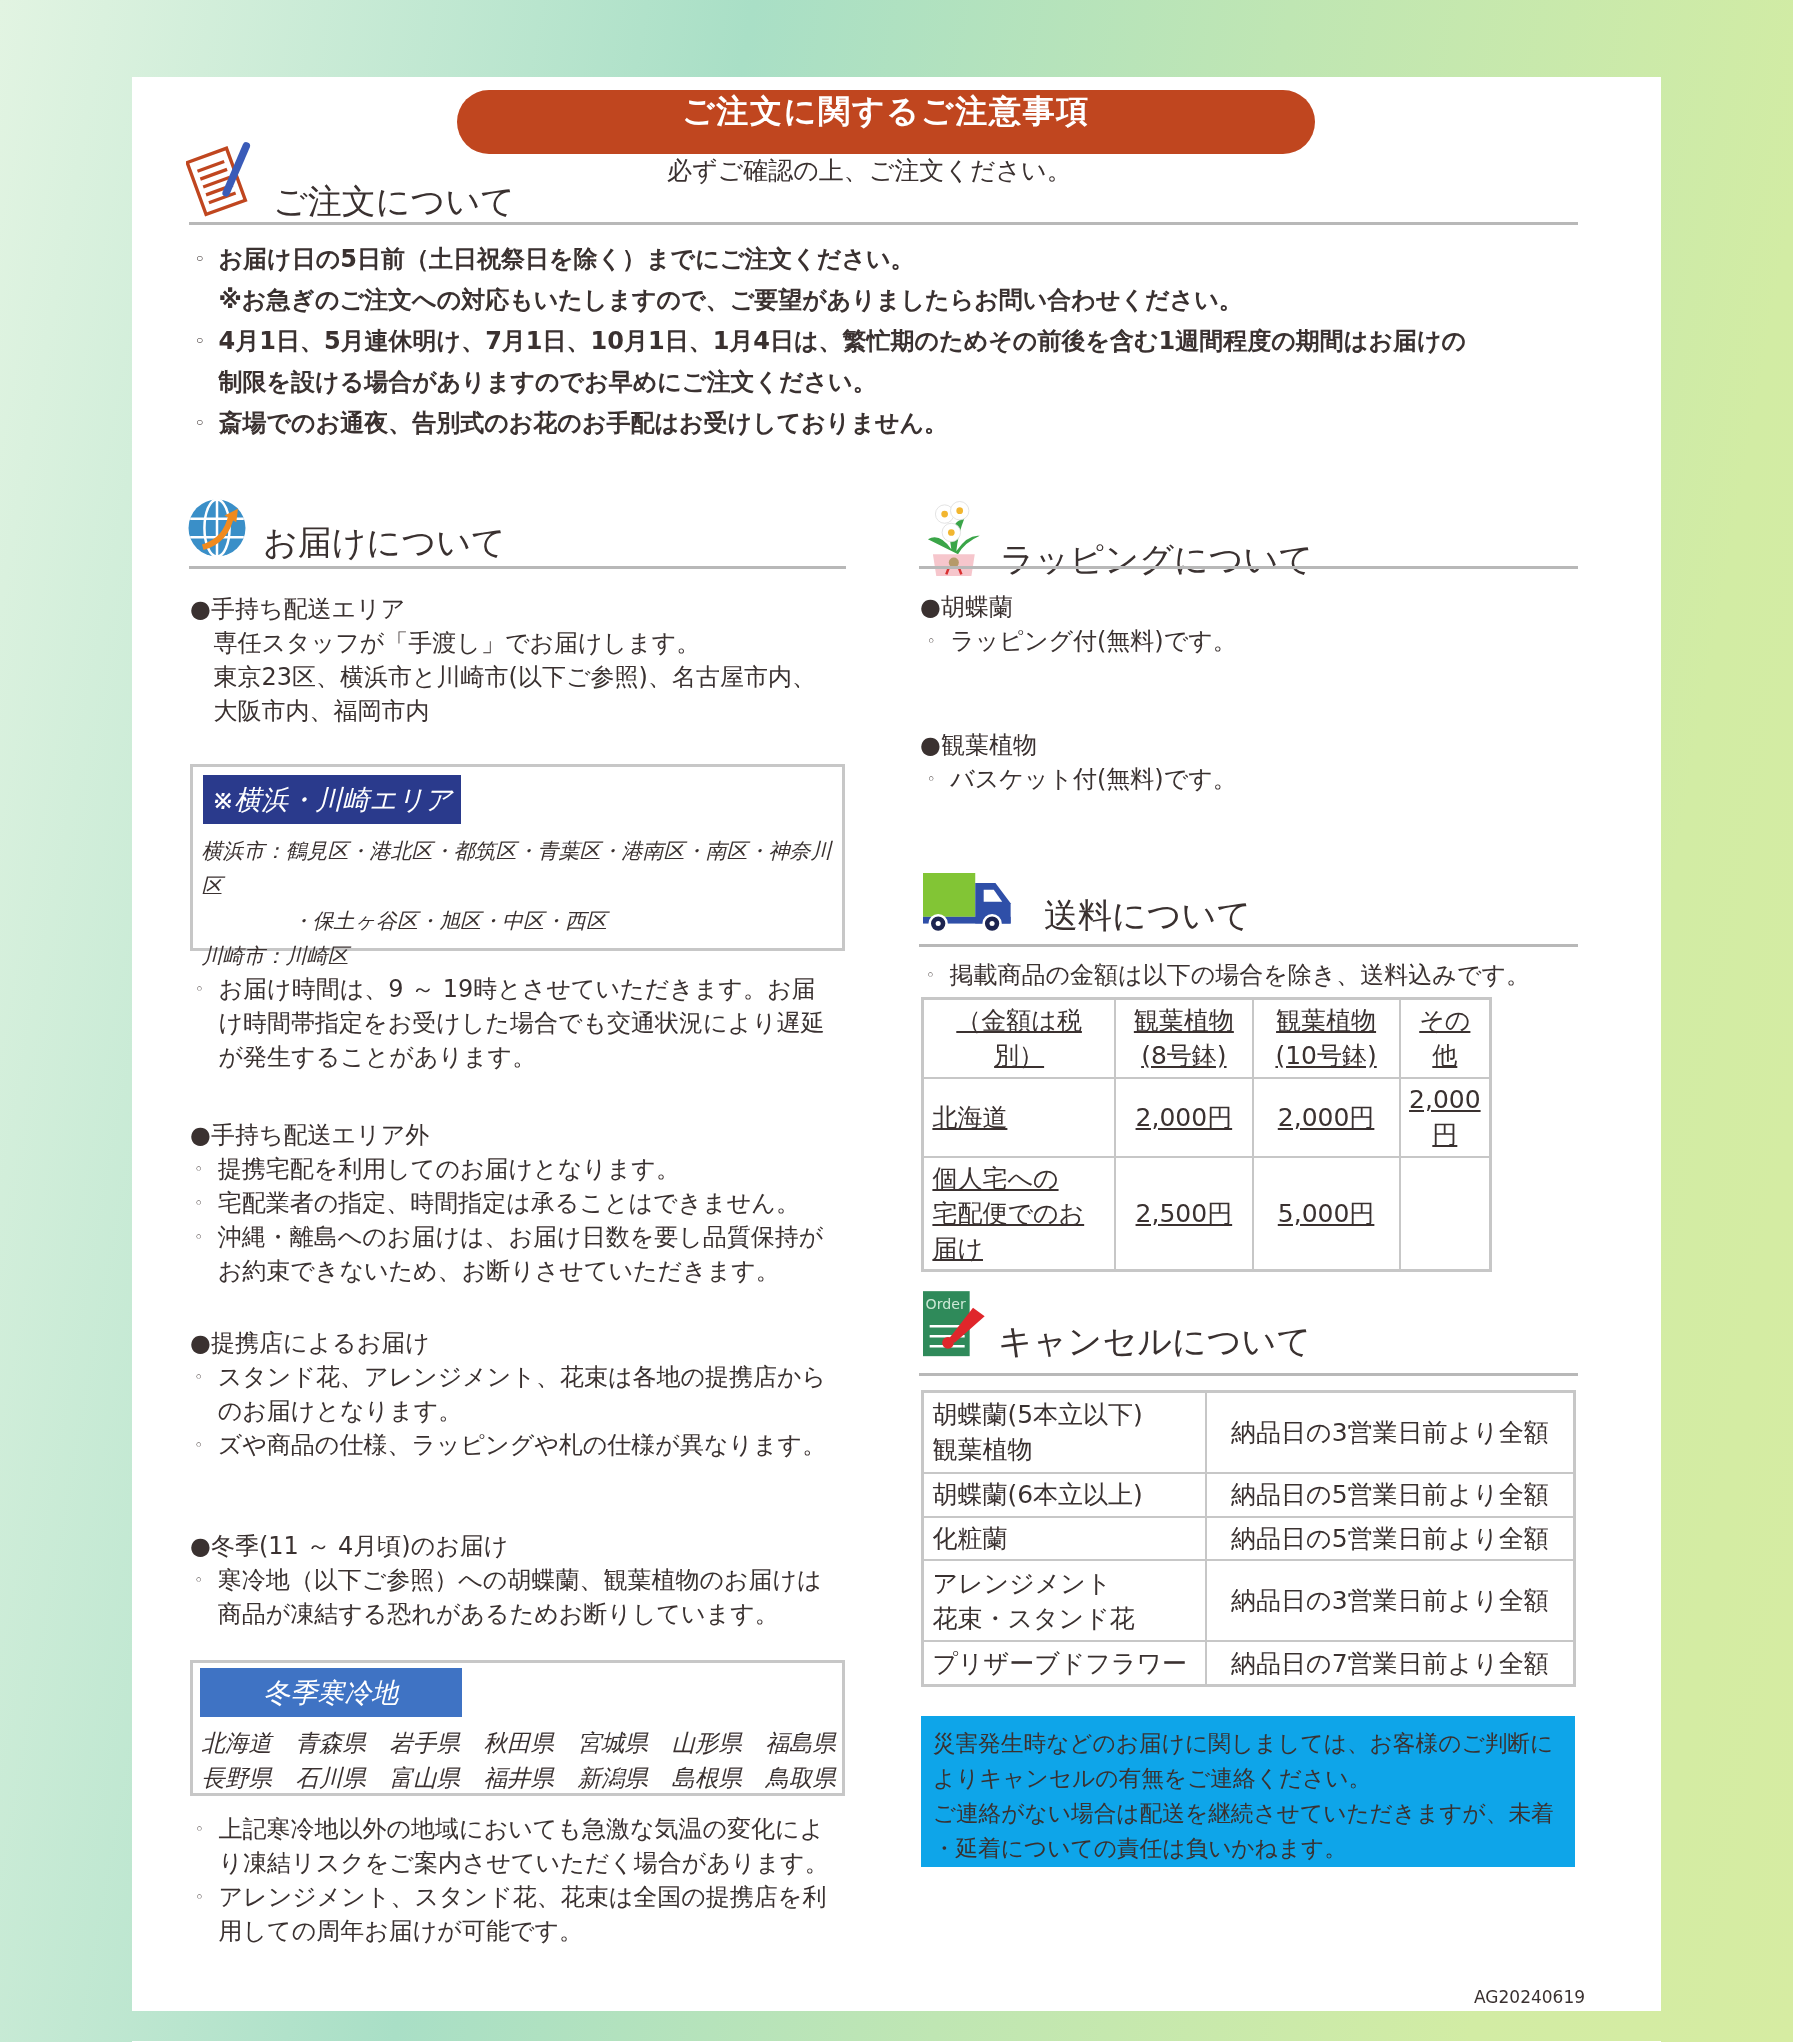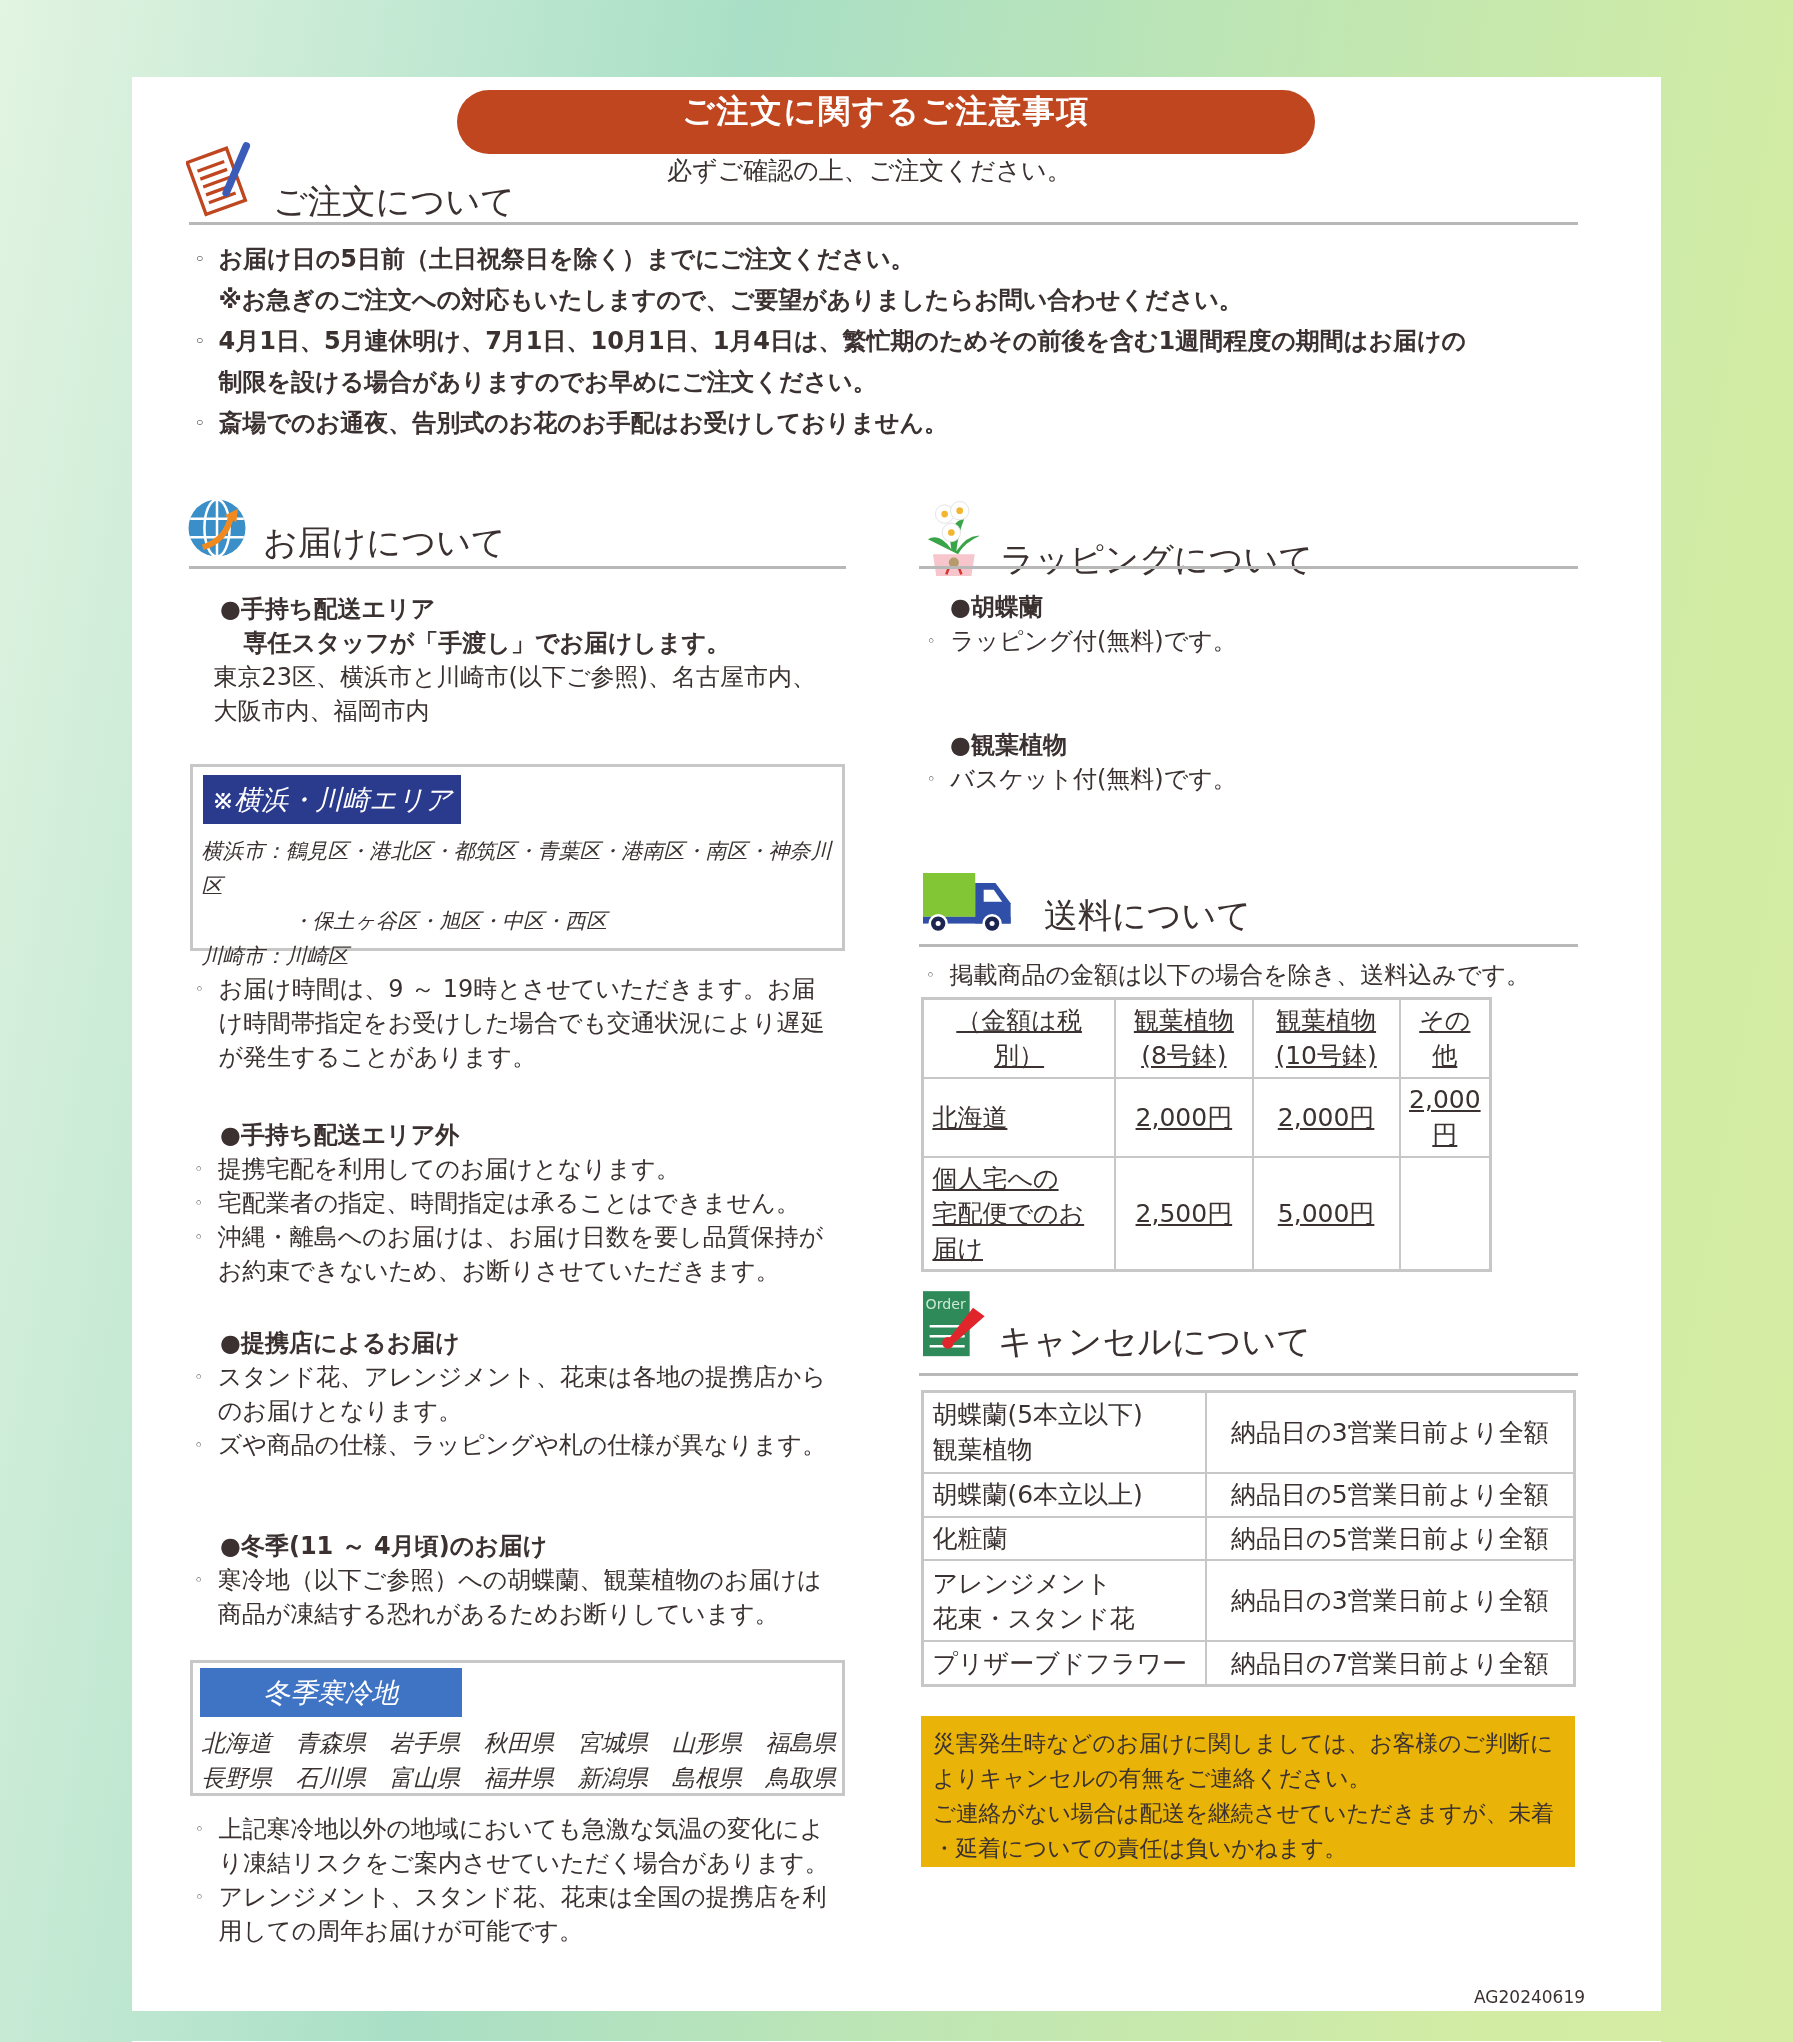--- a/index.html
+++ b/index.html
@@ -26,34 +26,34 @@
     position: absolute; left: 667px; top: 154px; font-size: 25px; color: #3a3130;
   }
   .sec-head { position: absolute; display: flex; align-items: flex-end; }
   .sec-title { font-size: 34px; color: #3a3130; margin-left: 15px; line-height: 1; }
   .rule { position: absolute; height: 3.4px; background: #b8b8b8; }
   .txt { position: absolute; font-size: 24px; line-height: 34px; color: #3a3130; }
   .bold { font-weight: bold; }
   .b-line { position: relative; padding-left: 23.5px; }
   .b-line .mark { position: absolute; left: 0; top: 0; font-size: 15px; }
   .b-cont { padding-left: 23.5px; }
-  .head-line { font-weight: bold; font-size: 24px; margin-left: 30px; }
+  .head-line { font-weight: normal; font-size: 24px; }
   .box {
     position: absolute; border: 3.4px solid #c7c7c7; background: #fff; font-style: italic;
   }
   .box-tag {
     position: absolute; color: #fff; font-size: 27px; display: flex; align-items: center; justify-content: center;
   }
   table.grid { border-collapse: collapse; position: absolute; font-size: 25px; color: #3a3130; }
   table.grid td { border: 2.5px solid #c7c7c7; padding: 3.4px 8.4px; line-height: 35px; vertical-align: middle; }
   table.grid.outer { border: 3.4px solid #c7c7c7; }
   .center { text-align: center; }
   .note-box {
     position: absolute; left: 921px; top: 1716px; width: 654px; height: 151px;
-    background: #eab308; padding: 10px 11.7px; box-sizing: border-box;
+    background: #0ea5e9; padding: 10px 11.7px; box-sizing: border-box;
     font-size: 22.7px; line-height: 35px; color: #3a3130;
   }
   .pref-grid { display: grid; grid-template-columns: repeat(7, 94px); row-gap: 3.4px; font-size: 23.5px; }
   .docid { position: absolute; left: 1474px; top: 1987px; font-size: 17px; color: #3a3130; }
 </style>
 </head>
 <body>
 
 <div class="panel"></div>
 <div class="panel2"></div>

